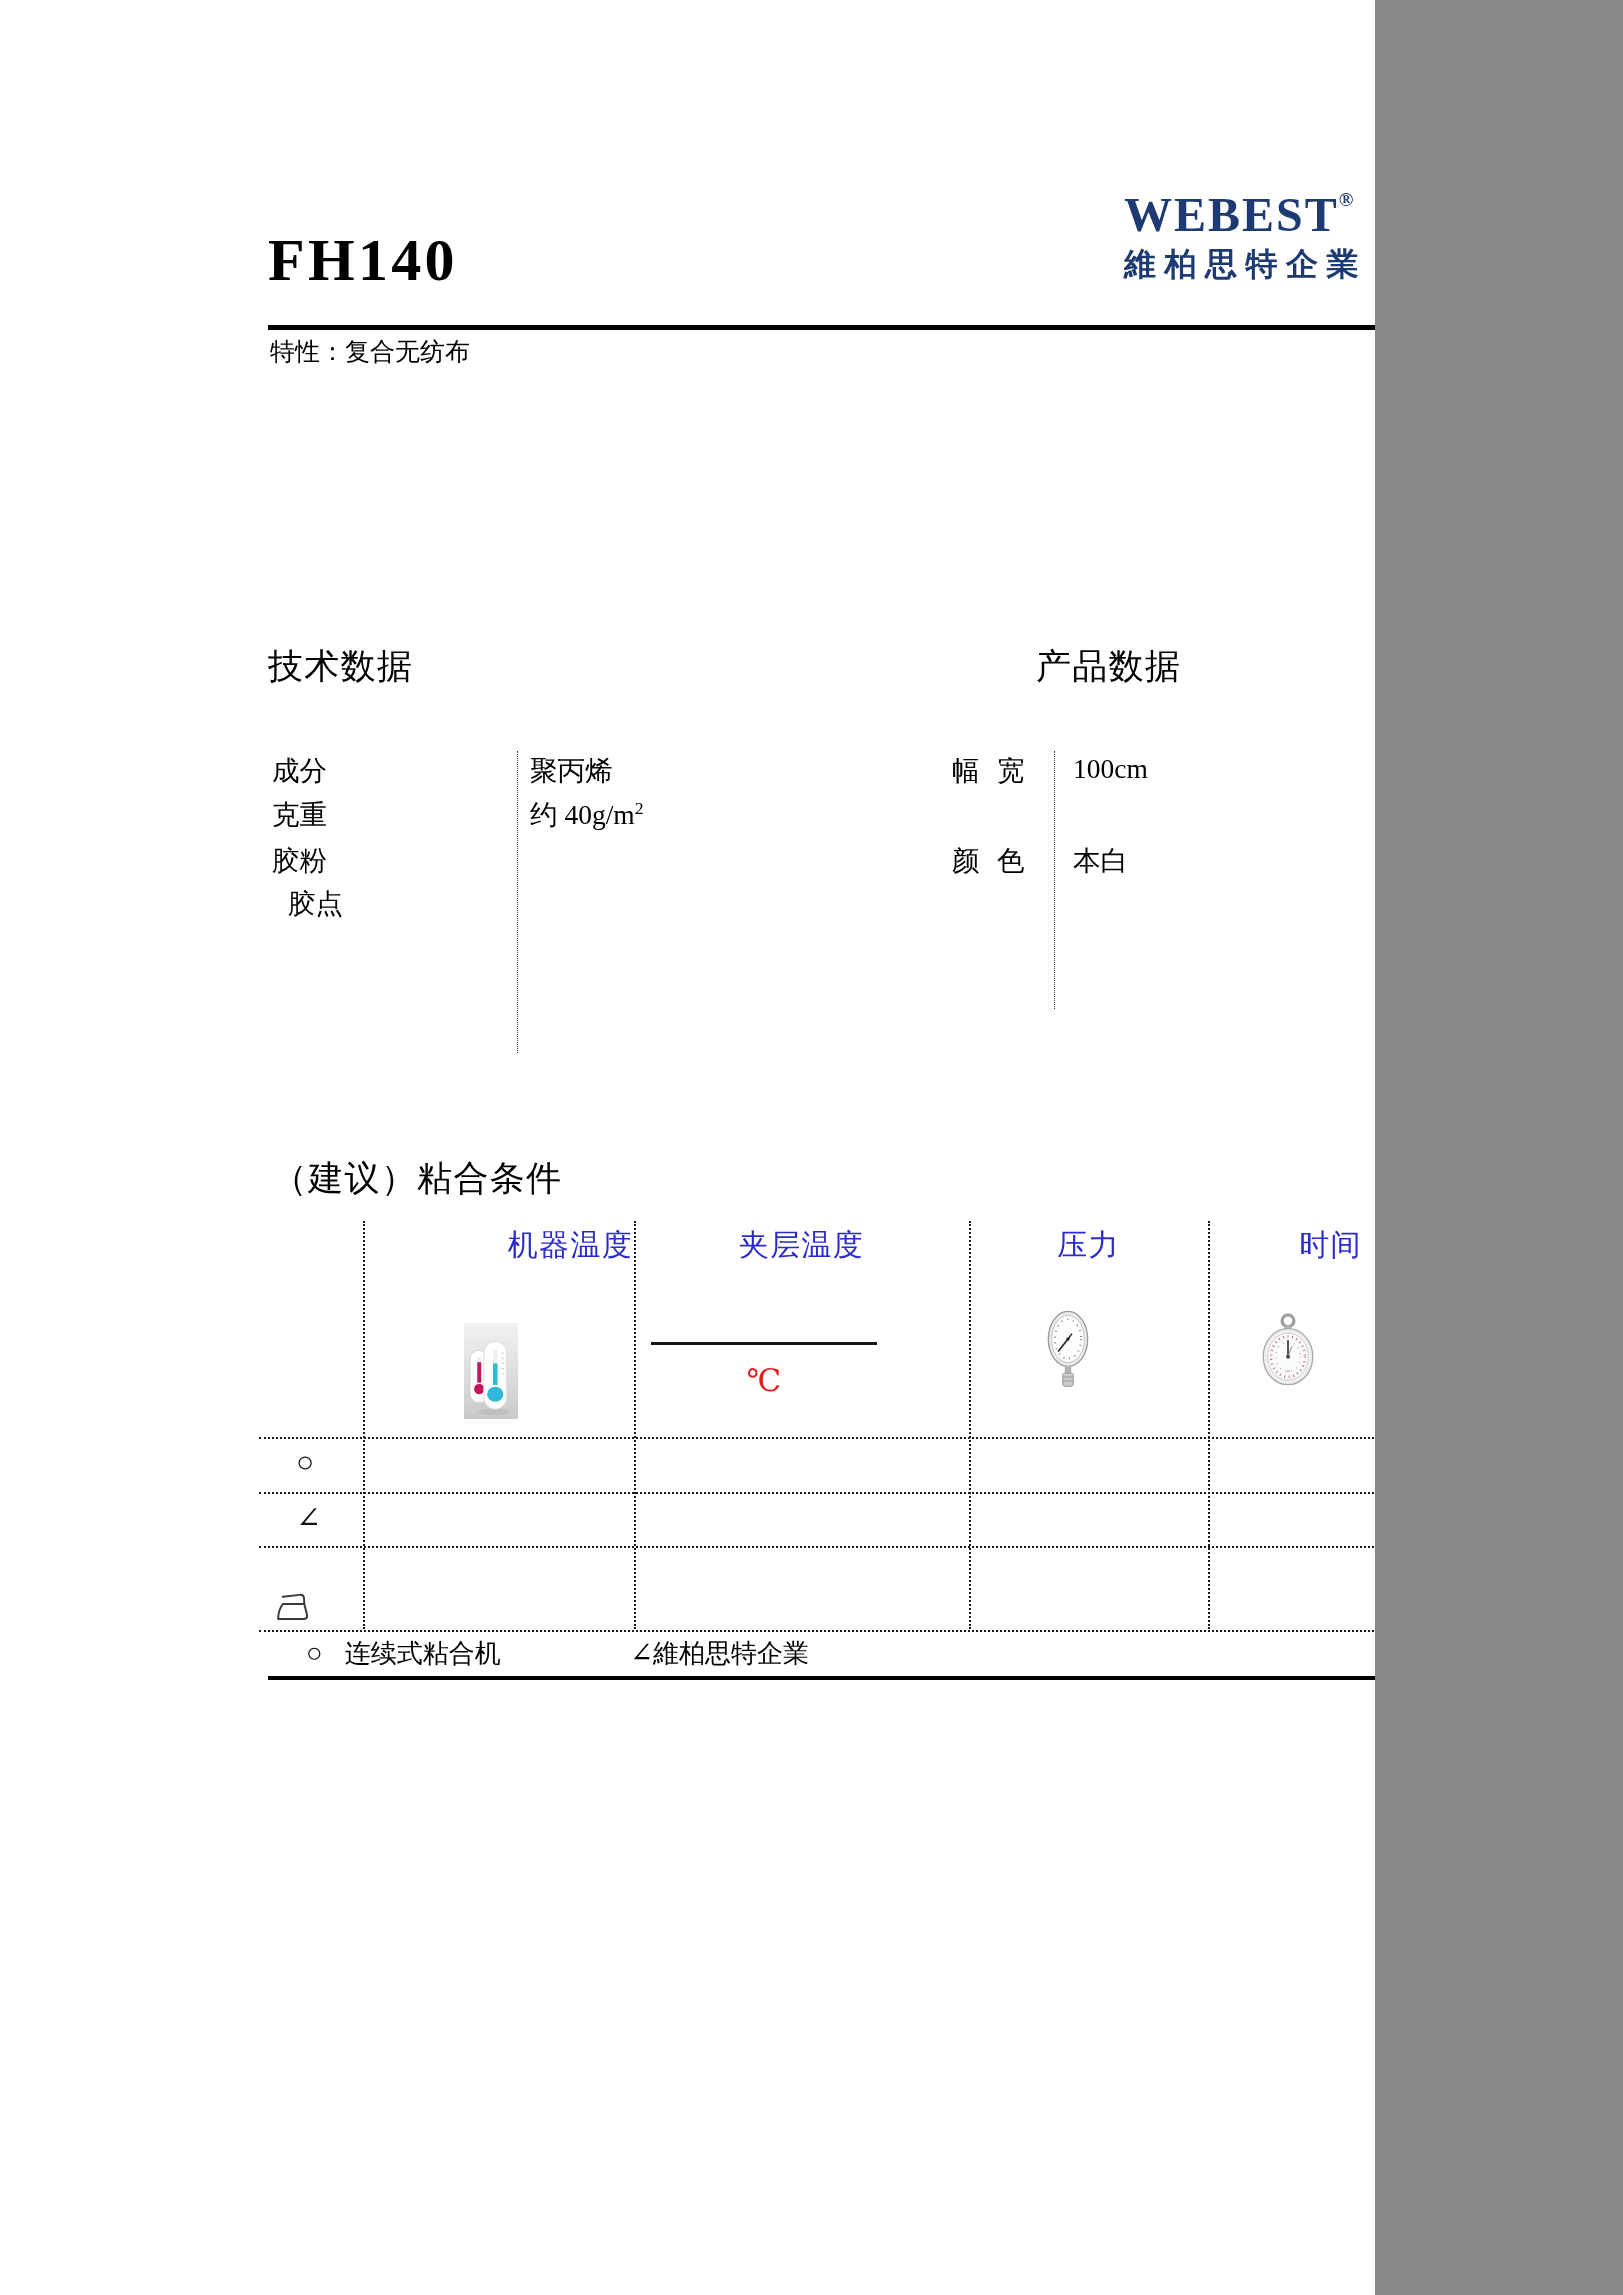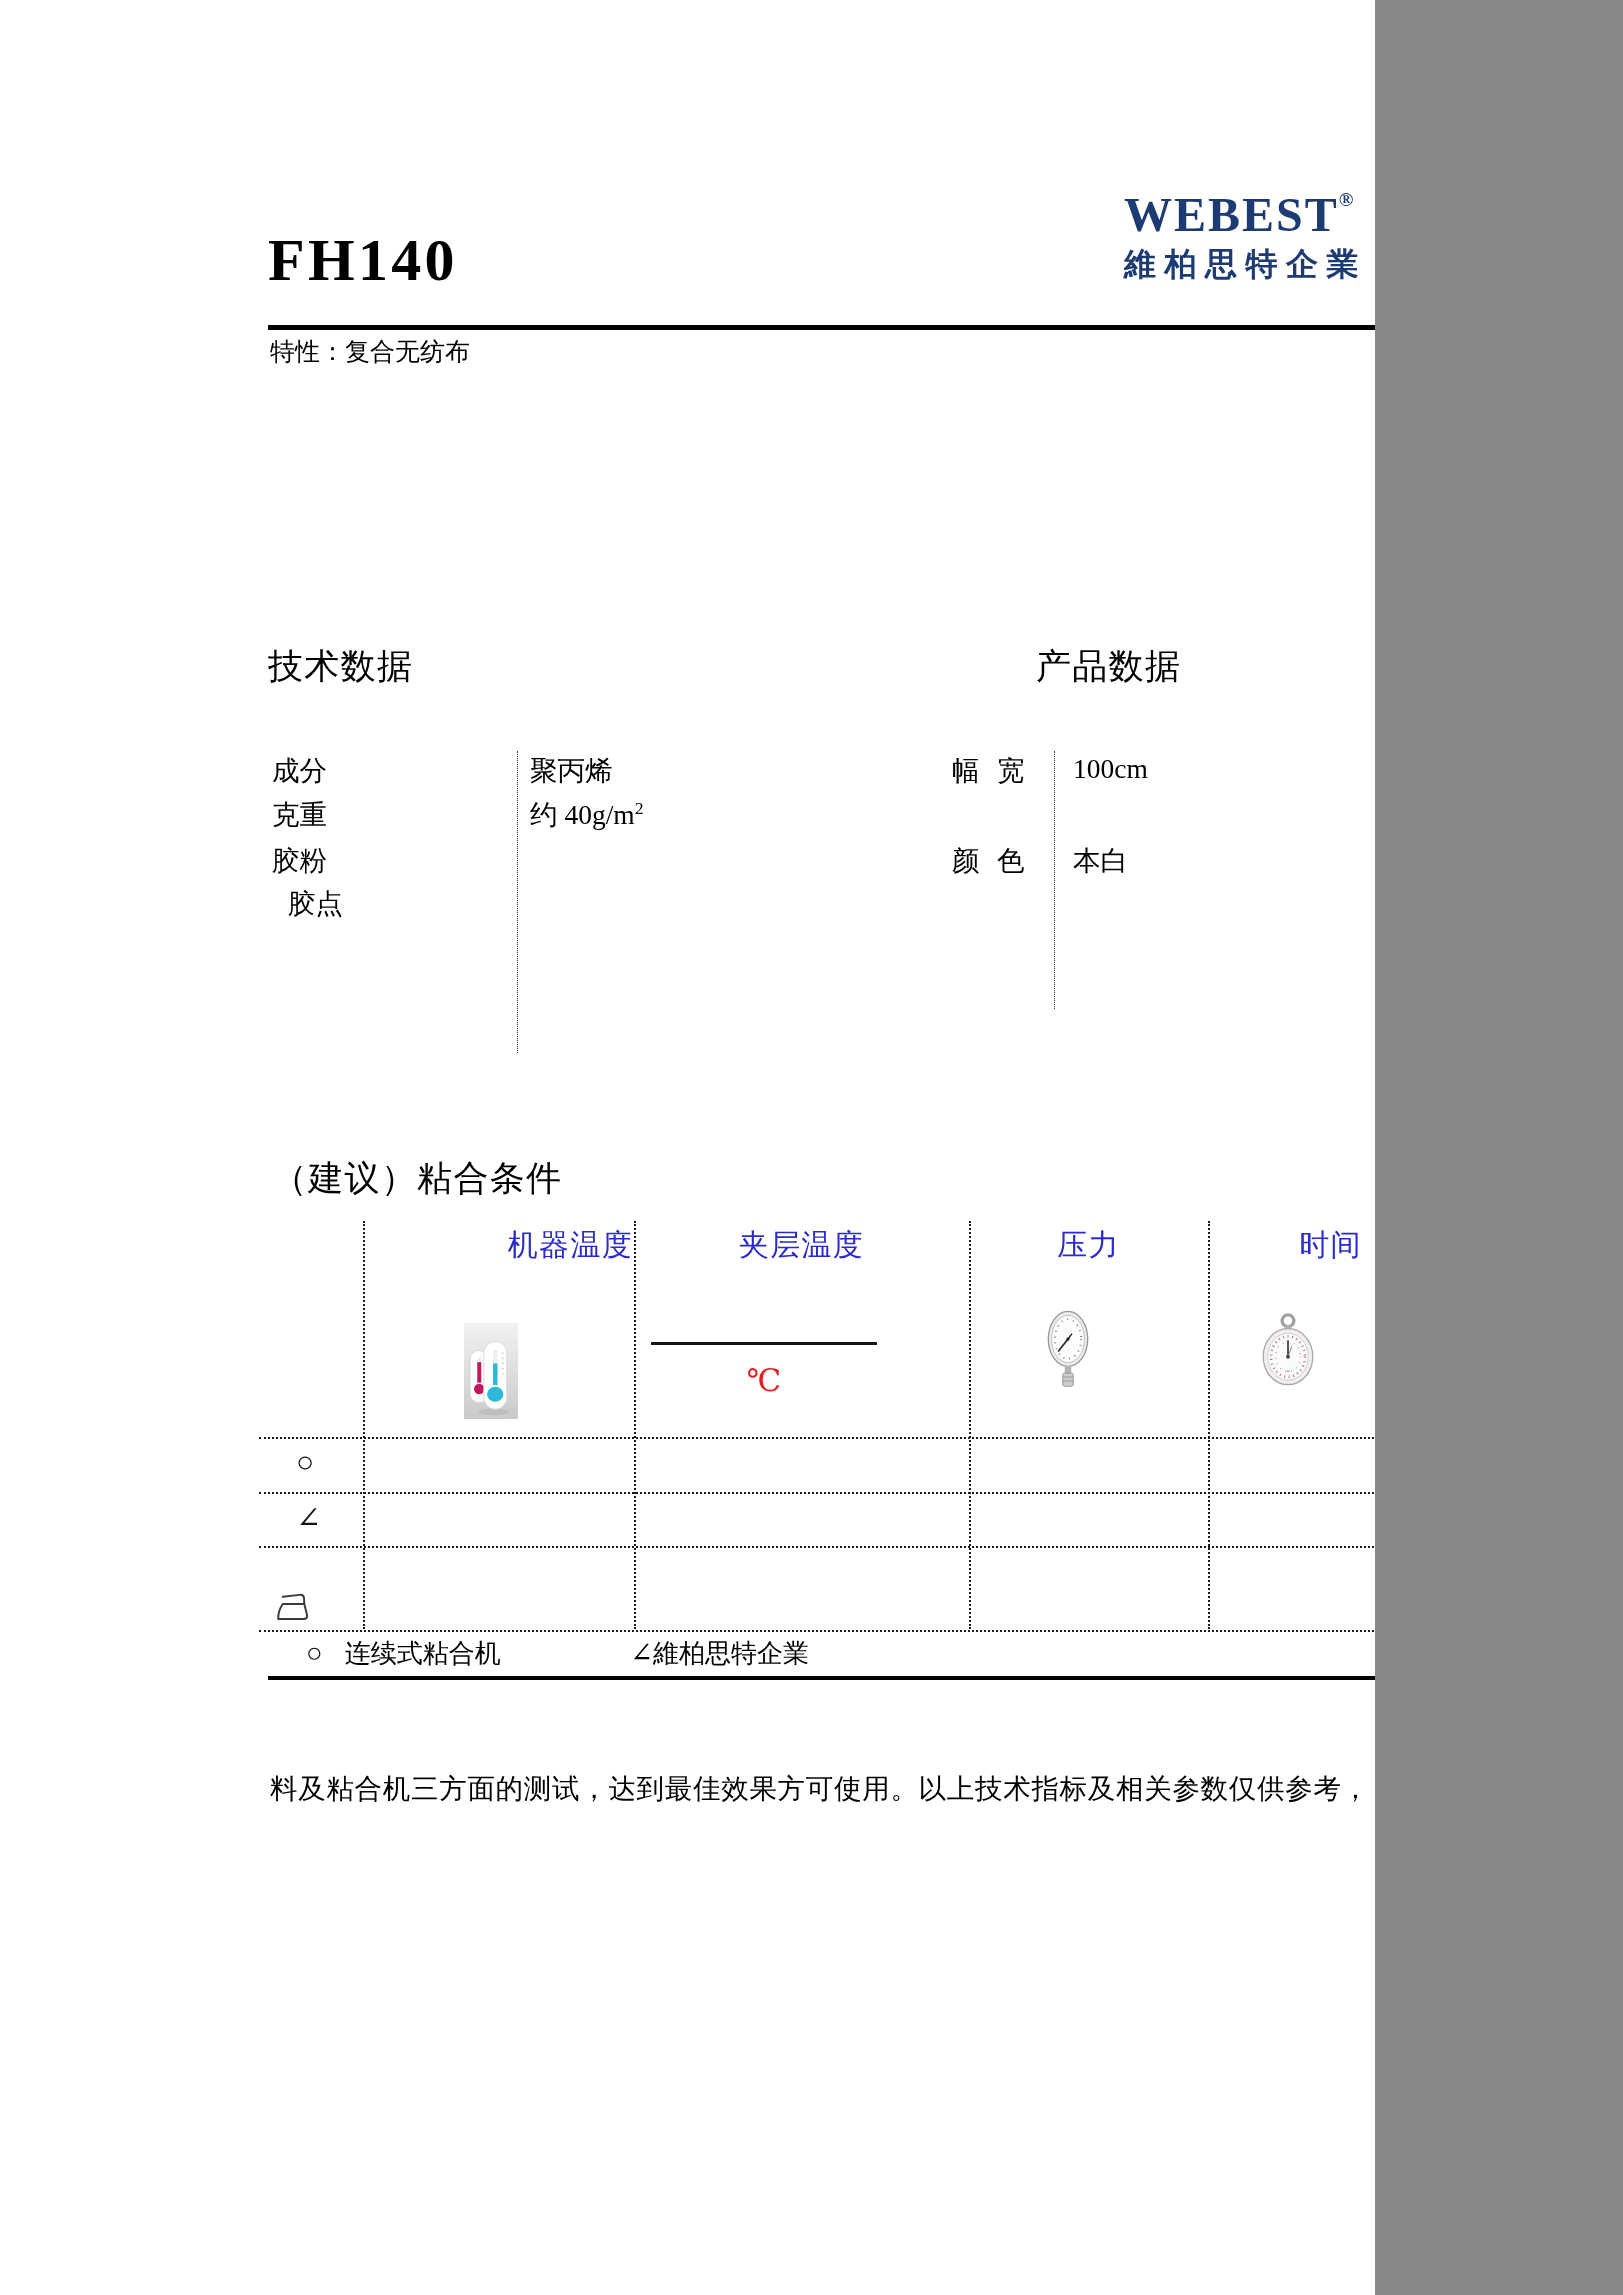--- a/index.html
+++ b/index.html
@@ -176,16 +176,15 @@
     <span class="legend-symbol">○</span>
     <span style="display:inline-block;width:9.2px;"></span>
     <span>连续式粘合机</span>
   </div>
   <div class="abs legend-item" style="left:630px;">
     <span class="legend-symbol">∠</span><span>維柏思特企業</span>
   </div>
 
   <div class="abs rule rule-bottom"></div>
 
-  <div class="abs footer-line" style="left:270px;top:1771px;">料及粘合机三方面的测试，达到最佳效果方可使用。以上技术指标及相关参数仅供参考，</div>
 
 </div>
 
 
 </body></html>

